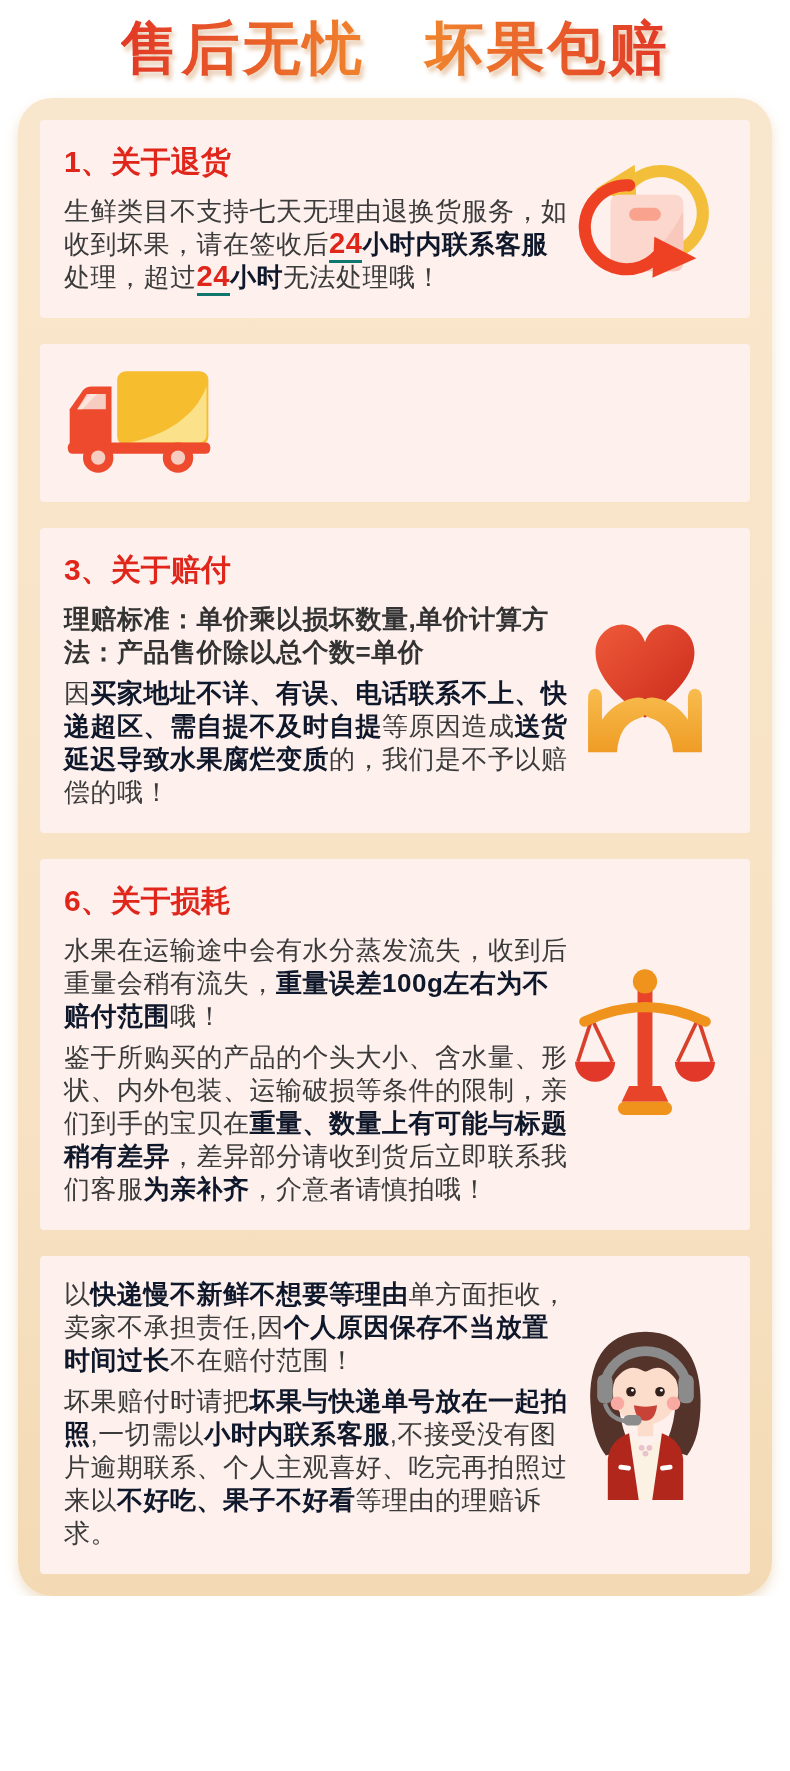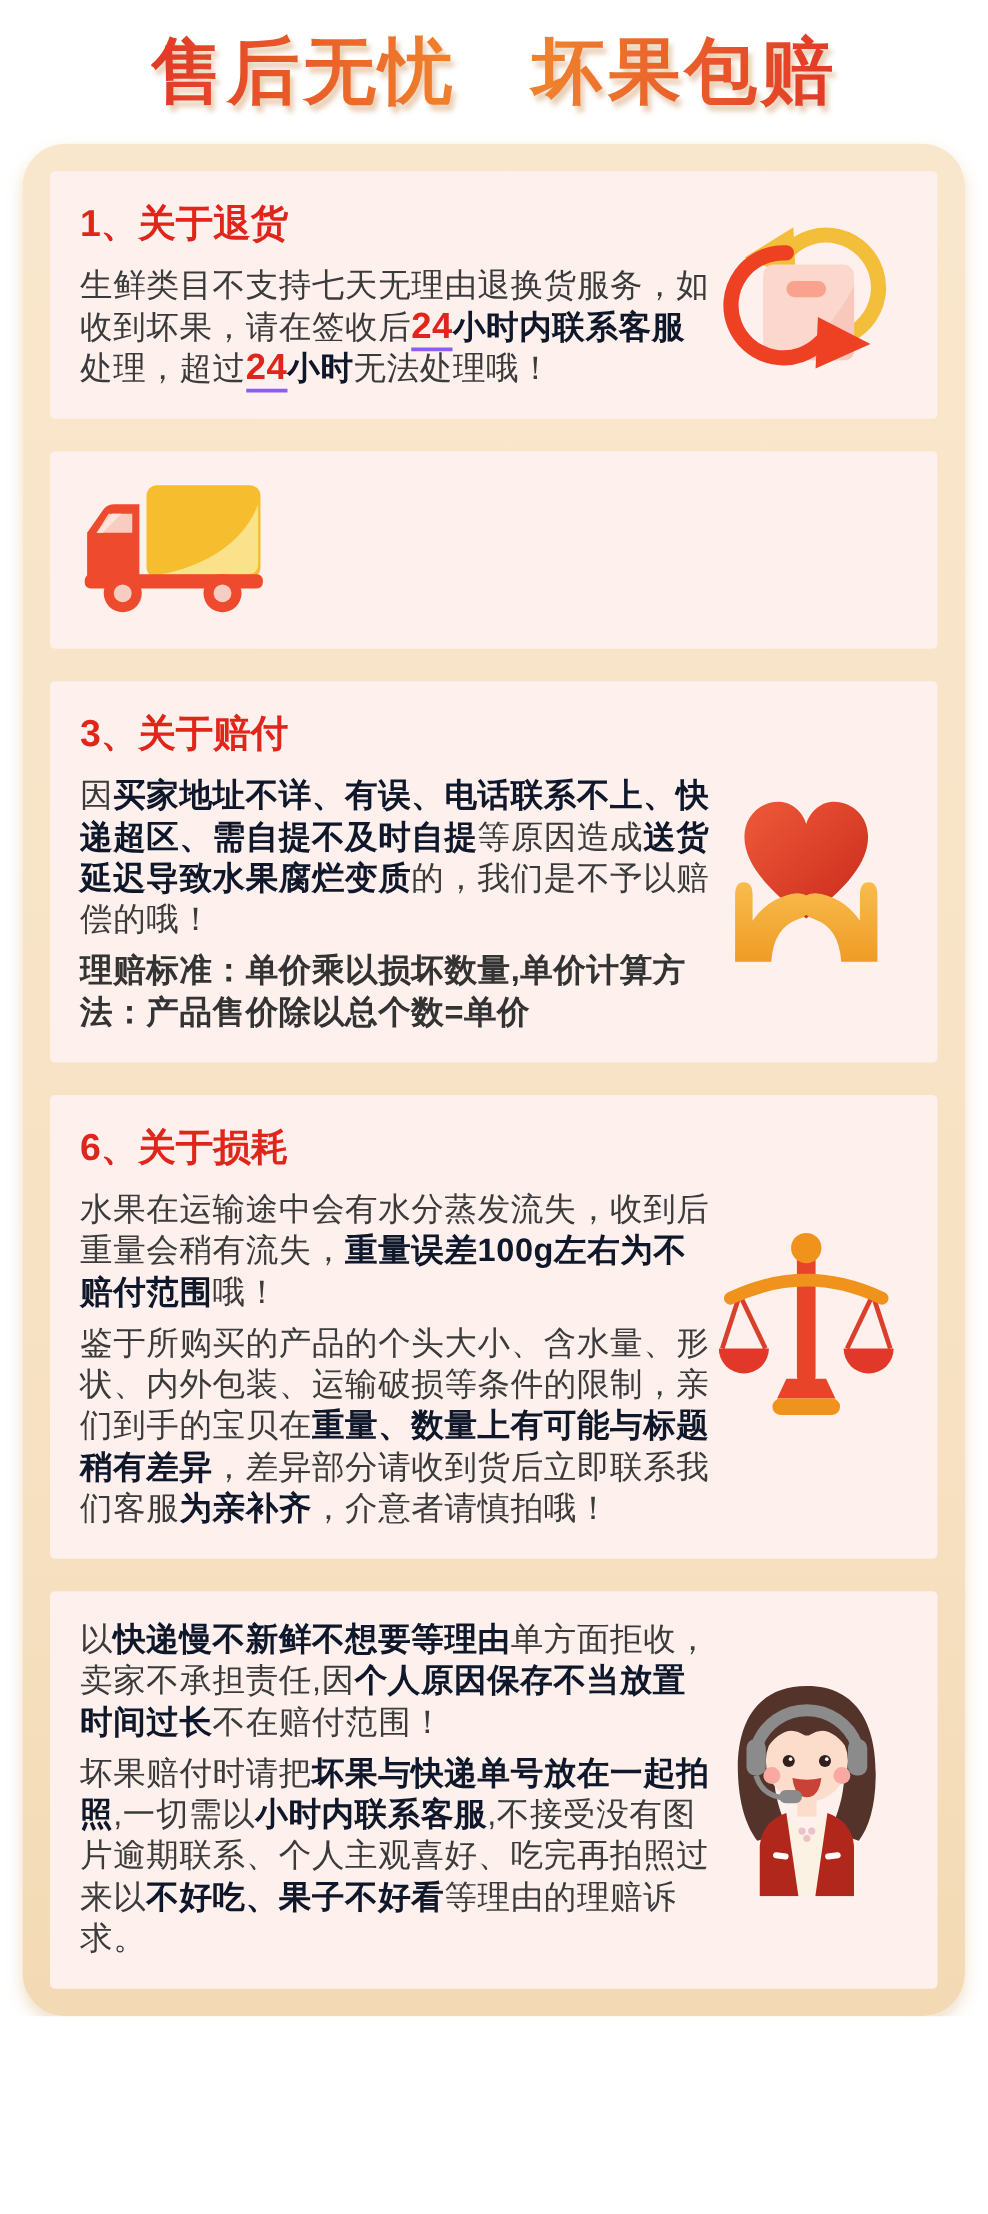--- a/index.html
+++ b/index.html
@@ -3,21 +3,21 @@
 <meta charset="utf-8">
 <style>
   html,body{margin:0;padding:0;}
   body{
     width:790px;
     background:#ffffff;
     font-family:"Liberation Sans","DejaVu Sans",sans-serif;
     -webkit-font-smoothing:antialiased;
   }
   .title-bar{
-    height:115px;
+    height:98px;
     display:flex;align-items:center;justify-content:center;
   }
   .page-title{
     font-size:58px;
     font-weight:800;
     letter-spacing:3px;
     background:linear-gradient(90deg,#e23b27 2%,#ef7f2c 42%,#ef812d 58%,#e23b27 98%);
     -webkit-background-clip:text;
     background-clip:text;
     color:transparent;
@@ -52,21 +52,21 @@
     line-height:33px;
     color:#3b3b3b;
     letter-spacing:.5px;
   }
   .para:first-of-type{margin-top:0;}
   .para.bold{font-weight:800;color:#333;}
   .red{color:#0f172a;font-weight:800;}
   .red-u{
     color:#e0251b;font-weight:800;
     font-size:1.12em;line-height:1;
-    border-bottom:3px solid #8b5cf6;
+    border-bottom:3px solid #0f766e;
     padding-bottom:1px;
   }
   .icon-box{
     width:152px;
     flex-shrink:0;
     display:flex;align-items:center;justify-content:center;
   }
   svg{display:block;}
 </style>
 </head>
@@ -112,22 +112,22 @@
         <circle cx="120" cy="95" r="16" fill="#ee4a2e"></circle>
         <circle cx="120" cy="95" r="7.5" fill="#f8cdc1"></circle>
       </svg>
     </div>
   </div>
 
   <div class="card">
     <div class="card-text">
       <h2 class="card-heading">3、关于赔付</h2>
       <div>
+          <p class="para bold"><span>理赔标准：单价乘以损坏数量,单价计算方法：产品售价除以总个数=单价</span></p>
           <p class="para"><span>因</span><span class="red">买家地址不详、有误、电话联系不上、快递超区、需自提不及时自提</span><span>等原因造成</span><span class="red">送货延迟导致水果腐烂变质</span><span>的，我们是不予以赔偿的哦！</span></p>
-          <p class="para bold"><span>理赔标准：单价乘以损坏数量,单价计算方法：产品售价除以总个数=单价</span></p>
         </div>
     </div>
     <div class="icon-box">
       <svg width="140" height="148" viewBox="0 0 150 155" aria-hidden="true">
         <defs>
           <linearGradient id="gh" x1="0" y1="0" x2="1" y2="1">
             <stop offset="0" stop-color="#ef5a3a"></stop>
               <stop offset="1" stop-color="#c9291a"></stop>
           </linearGradient>
           <linearGradient id="gp" x1="0" y1="0" x2="0" y2="1">

